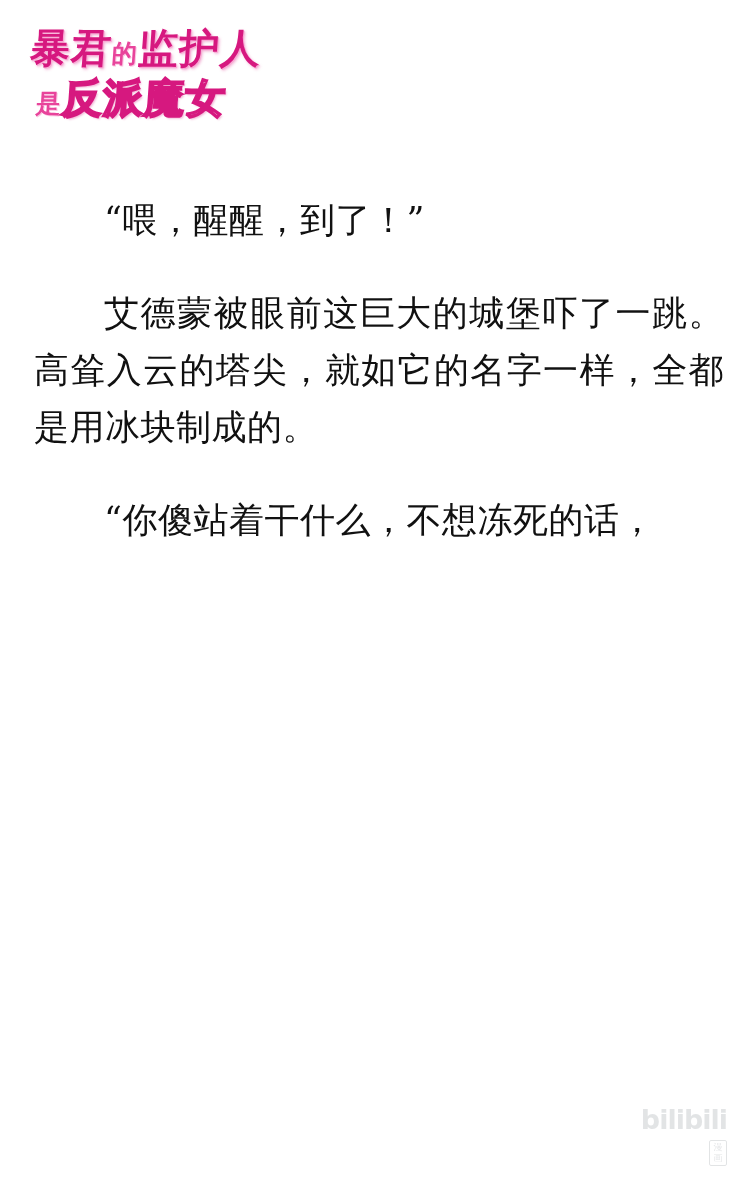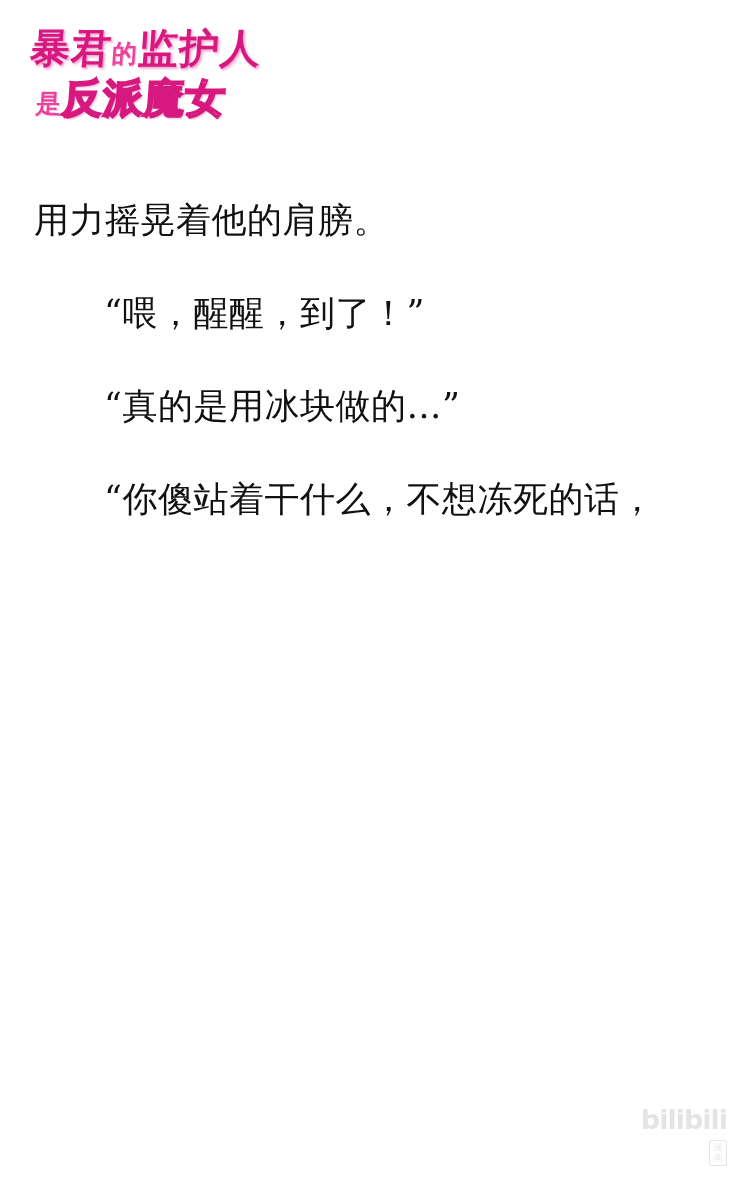--- a/index.html
+++ b/index.html
@@ -123,23 +123,22 @@
   <div class="title-logo">
     <span class="title-line title-line-1">
       <span class="tl-big">暴</span><span class="tl-big">君</span><span class="tl-small">的</span><span class="tl-big">监</span><span class="tl-big">护</span><span class="tl-big">人</span>
     </span>
     <span class="title-line title-line-2">
       <span class="tl-small">是</span><span class="tl-big tl-outline">反</span><span class="tl-big tl-outline">派</span><span class="tl-big tl-outline">魔</span><span class="tl-big tl-outline">女</span>
     </span>
   </div>
 
   <div class="body-text">
-    <p class="para">用力摇晃着他的肩膀。</p>
     <p class="para quote">“喂，醒醒，到了！”</p>
-    <p class="para quote">“真的是用冰块做的…”</p>
+    <p class="para indent">艾德蒙被眼前这巨大的城堡吓了一跳。高耸入云的塔尖，就如它的名字一样，全都是用冰块制成的。</p>
     <p class="para quote last">“你傻站着干什么，不想冻死的话，</p>
   </div>
 
   <div class="watermark">
     <span class="wm-text">bilibili</span>
     <span class="wm-badge">漫画</span>
   </div>
 
 </div>
 

